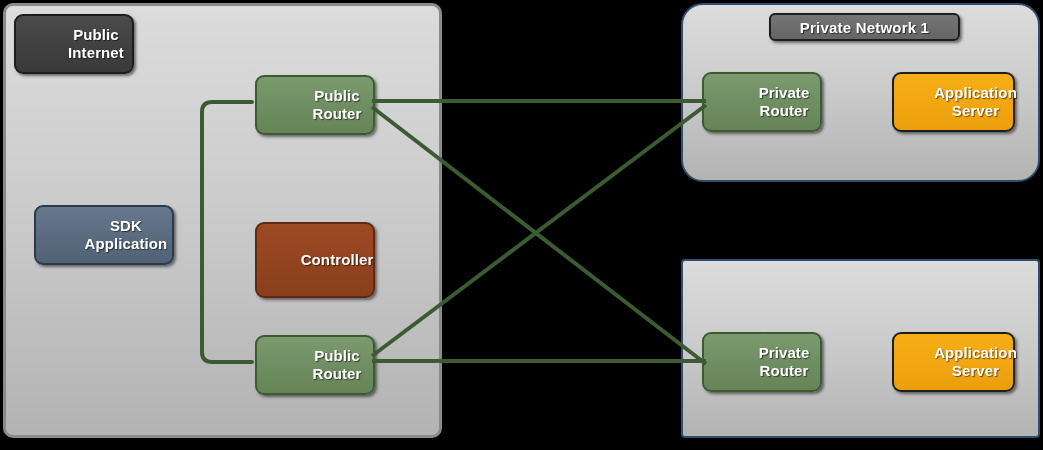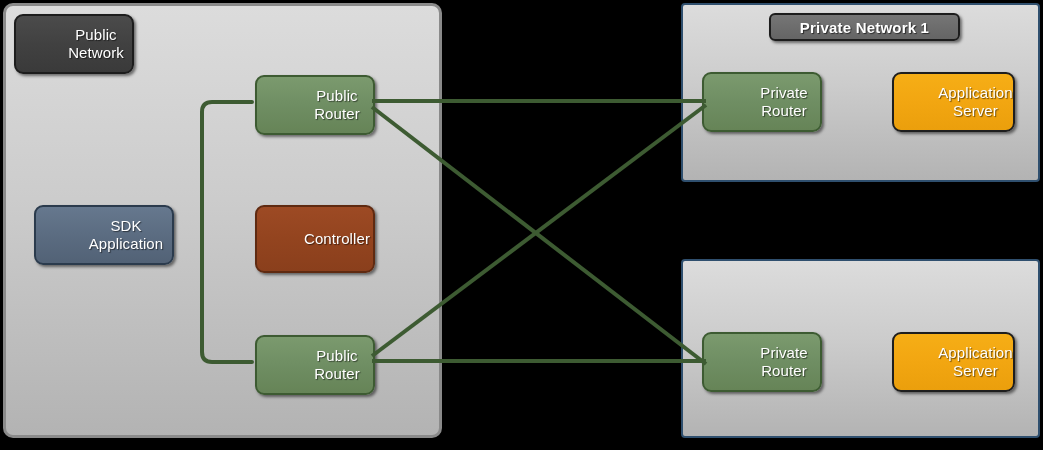--- a/index.html
+++ b/index.html
@@ -28,34 +28,34 @@
     left: 3px; top: 3px;
     width: 439px; height: 435px;
     border: 3px solid #8a8a8a;
   }
   .zone-private {
     left: 681px;
     width: 359px;
     border: 2px solid #2f4f6e;
     border-radius: 4px;
   }
-  .zone-private-1 { top: 3px; height: 179px; }
+  .zone-private-1 { top: 3px; height: 179px; border-radius: 22px; }
   .zone-private-2 { top: 259px; height: 179px; }
 
   
   .node {
     position: absolute;
     box-sizing: border-box;
     border-radius: 9px;
     display: flex;
     align-items: center;
     justify-content: center;
     text-align: center;
     color: #ffffff;
-    font-weight: normal;
+    font-weight: bold;
     font-size: 15px;
     line-height: 1.22;
     letter-spacing: 0.1px;
     text-shadow: 1px 1px 1px rgba(0,0,0,0.55);
     box-shadow: 2px 2px 3px rgba(0,0,0,0.5);
     user-select: none;
     padding-left: 44px;
   }
 
   .node-dark {
@@ -110,39 +110,39 @@
 </style>
 </head>
 <body>
 
 <div id="stage">
 
   <div class="zone zone-public">
     <div class="node node-dark" style="left:8px; top:8px; width:120px; height:60px;">
       <div>
         <span>Public</span><br>
-        <span>Network</span>
+        <span>Internet</span>
       </div>
     </div>
 
     <div class="node node-blue" style="left:28px; top:199px; width:140px; height:60px;">
       <div>
         <span>SDK</span><br>
         <span>Application</span>
       </div>
     </div>
 
     <div class="node node-green" style="left:249px; top:69px; width:120px; height:60px;">
       <div>
         <span>Public</span><br>
         <span>Router</span>
       </div>
     </div>
 
-    <div class="node node-brown" style="left:249px; top:199px; width:120px; height:68px;">
+    <div class="node node-brown" style="left:249px; top:216px; width:120px; height:76px;">
       <div>
         <span>Controller</span>
       </div>
     </div>
 
     <div class="node node-green" style="left:249px; top:329px; width:120px; height:60px;">
       <div>
         <span>Public</span><br>
         <span>Router</span>
       </div>

